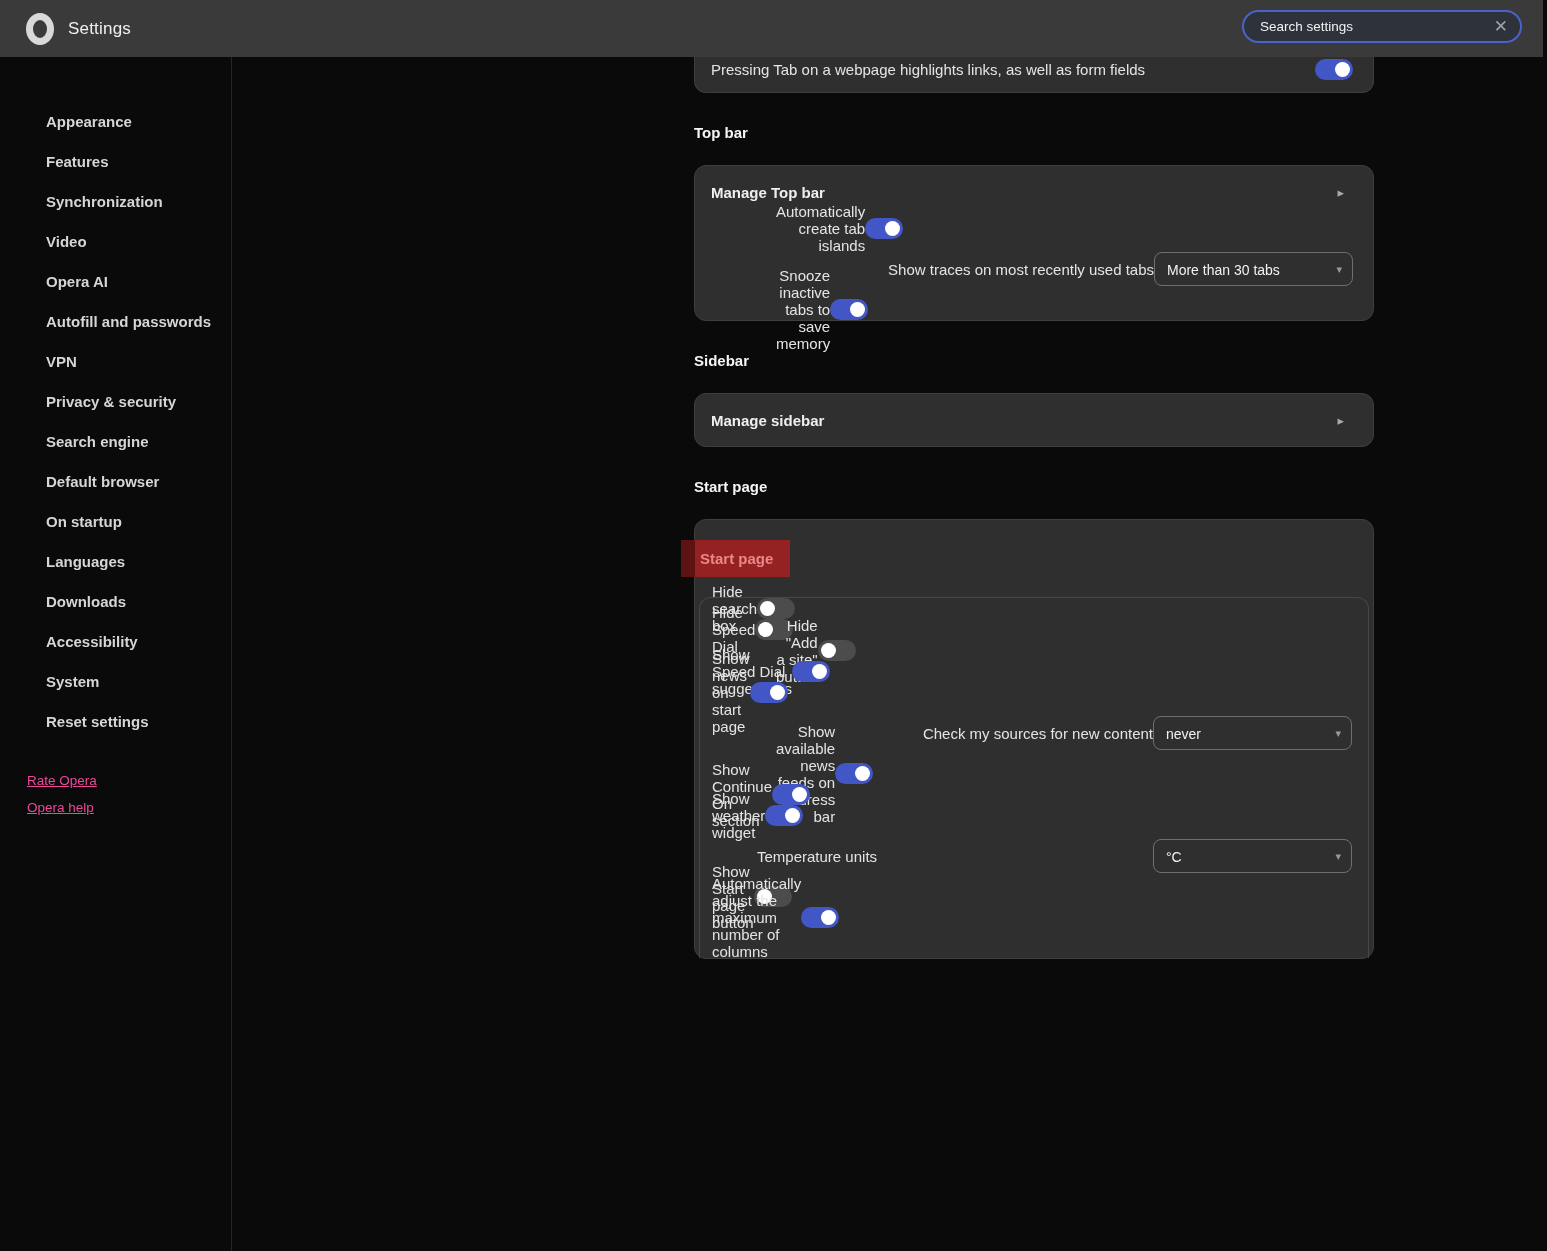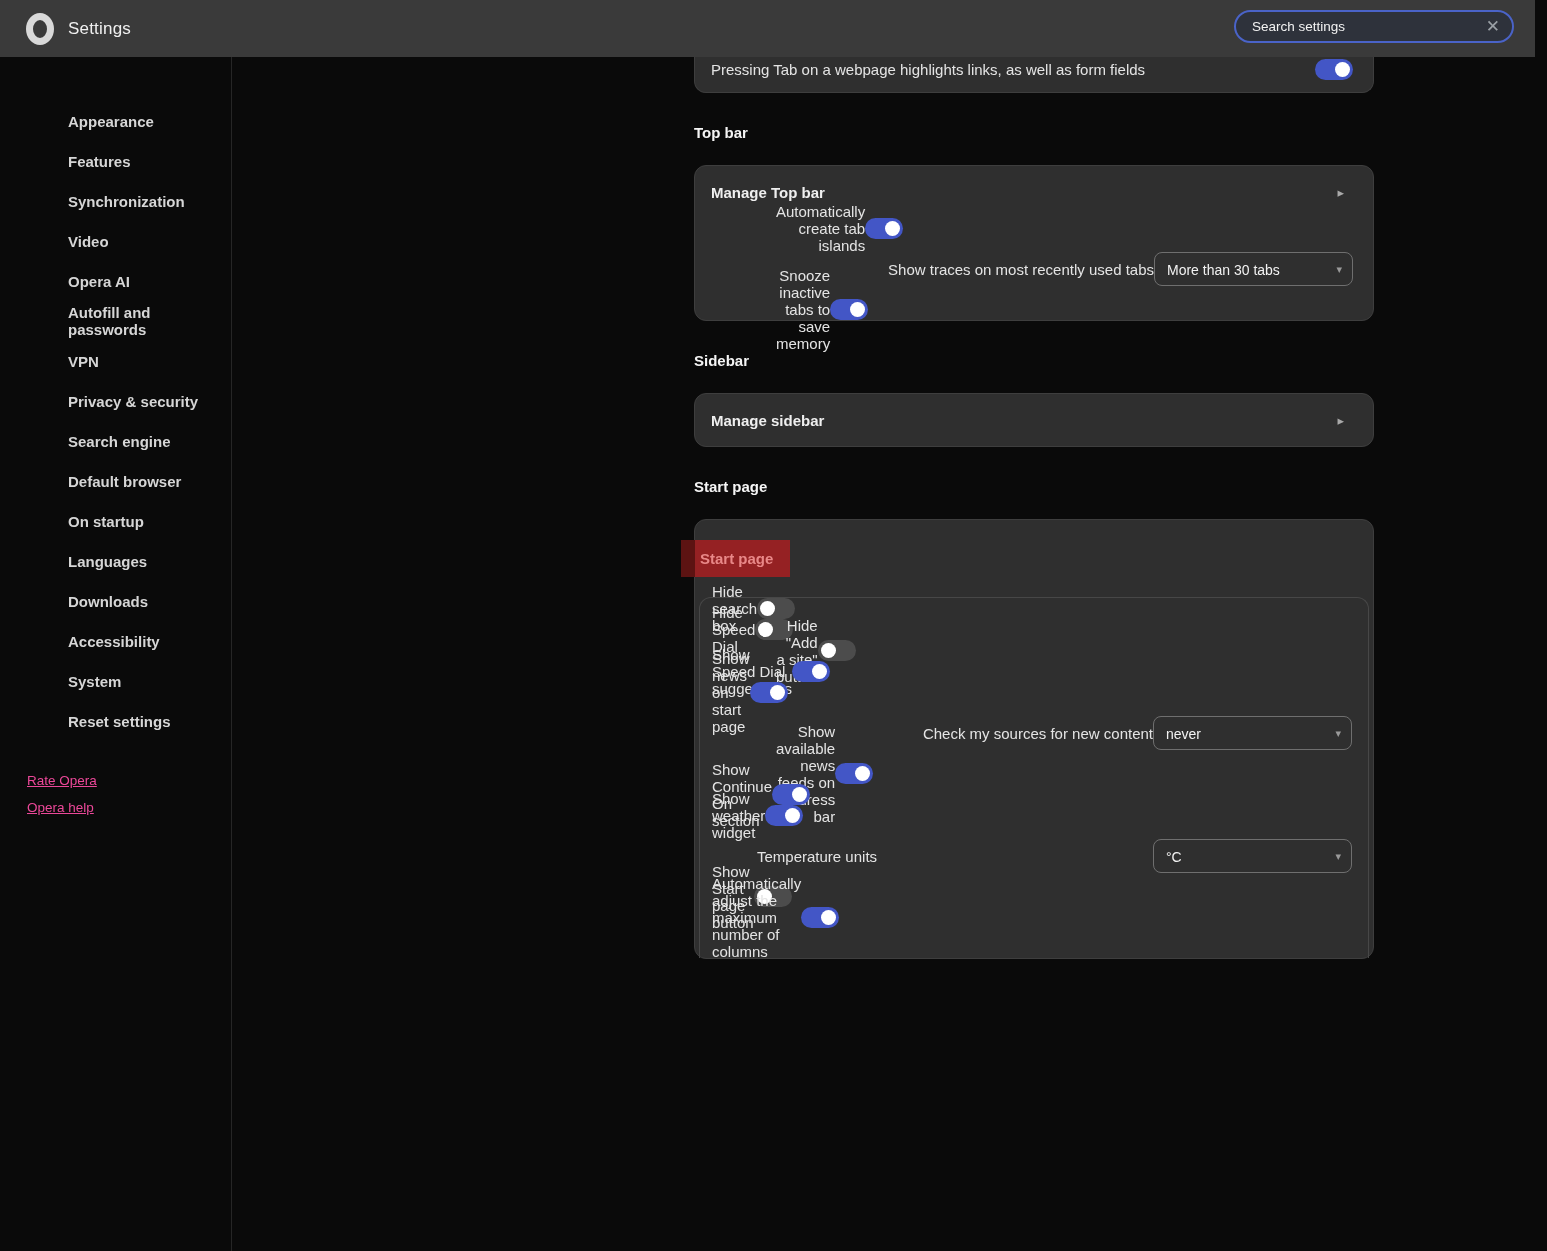--- a/index.html
+++ b/index.html
@@ -7,21 +7,21 @@
   body {
     background:#0a0a0a;
     font-family:"Liberation Sans", sans-serif;
     overflow:hidden;
     position:relative;
     color:#e4e4e4;
   }
 
   
   .app-header {
-    position:absolute; top:0; left:0; right:12px; height:57px;
+    position:absolute; top:0; left:0; right:4px; height:57px;
     background:#3a3a3a; z-index:20;
     display:flex; align-items:center;
   }
   .opera-logo {
     width:28px; height:32px; margin-left:26px;
     border:7px solid #d9d9d9; border-radius:50%;
     background:transparent;
   }
   .app-title { color:#f0f0f0; font-size:17px; margin-left:14px; letter-spacing:.2px; }
   .search-box {
@@ -40,21 +40,21 @@
   .search-clear { color:#9aa0a6; font-size:17px; line-height:1; cursor:pointer; padding-left:8px; }
 
   
   .sidebar {
     position:absolute; top:57px; left:0; bottom:0; width:232px;
     border-right:1px solid #262626; background:#0a0a0a; z-index:5;
   }
   .side-nav { margin-top:44px; }
   .side-item {
     height:40px; display:flex; align-items:center;
-    padding-left:68px; color:#d6d6d6; font-size:15px; font-weight:600;
+    padding-left:46px; color:#d6d6d6; font-size:15px; font-weight:600;
     cursor:pointer;
   }
   .side-links { margin-top:32px; }
   .side-link {
     display:block; margin:0 0 12px 27px;
     color:#ec4899; font-size:13.5px; text-decoration:underline; cursor:pointer;
   }
 
   
   .content {

